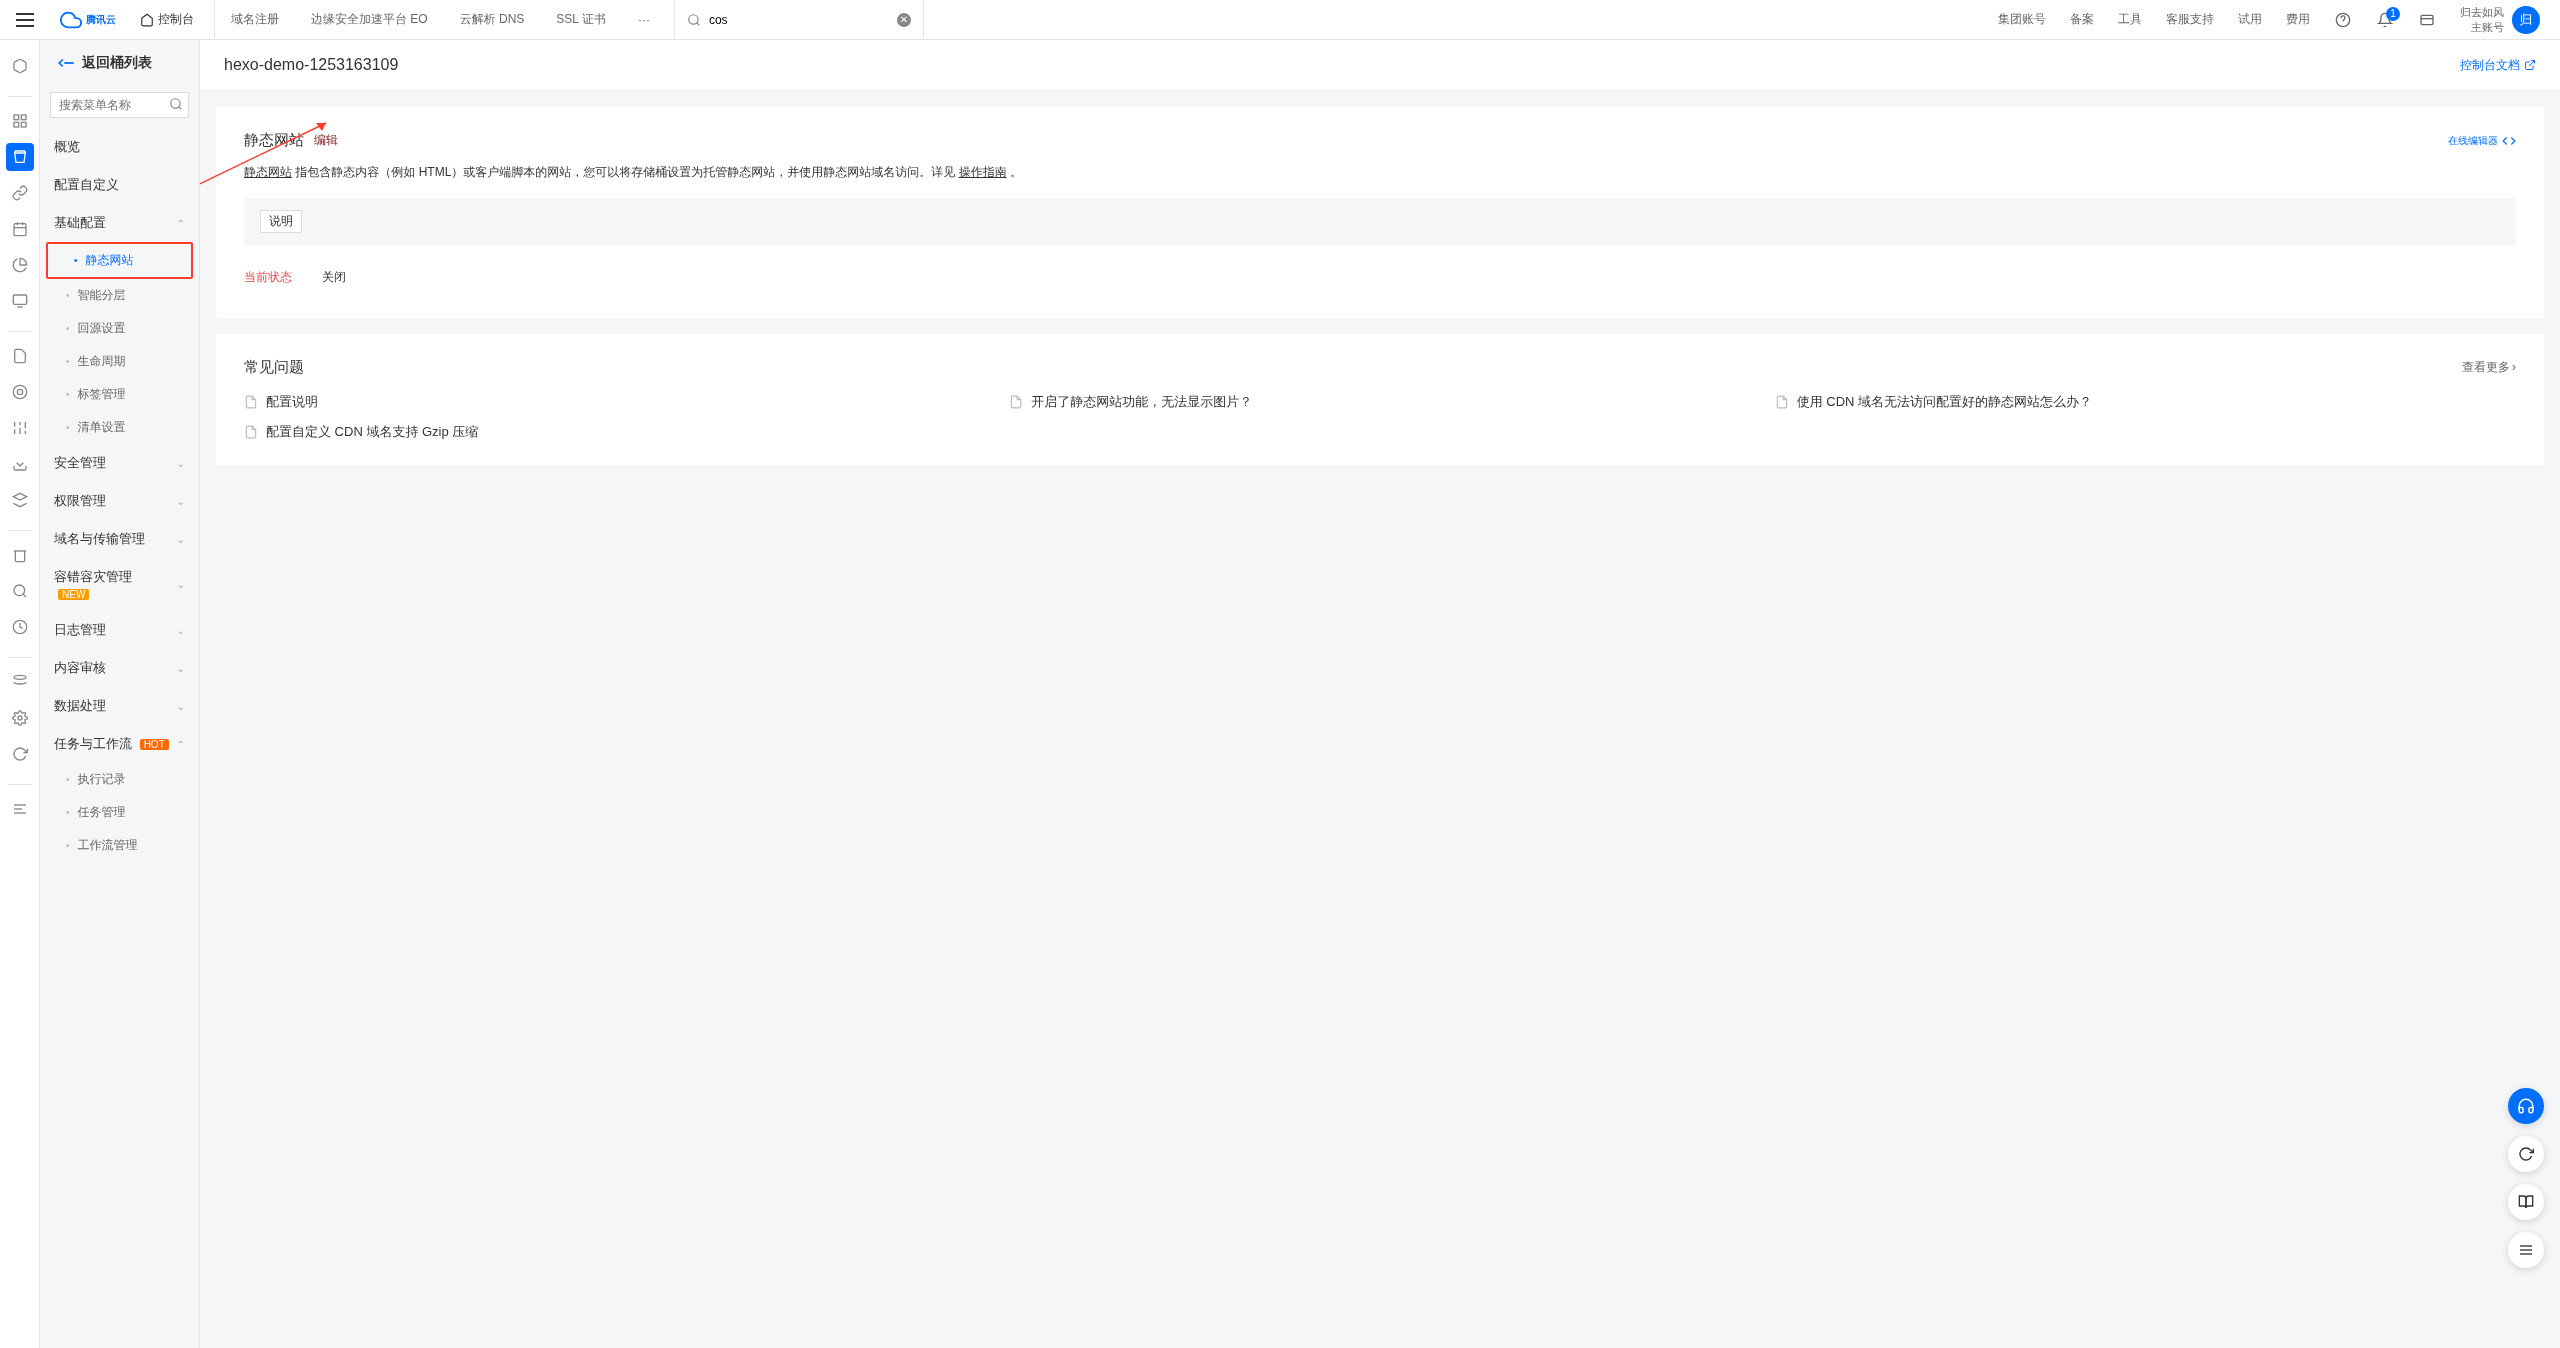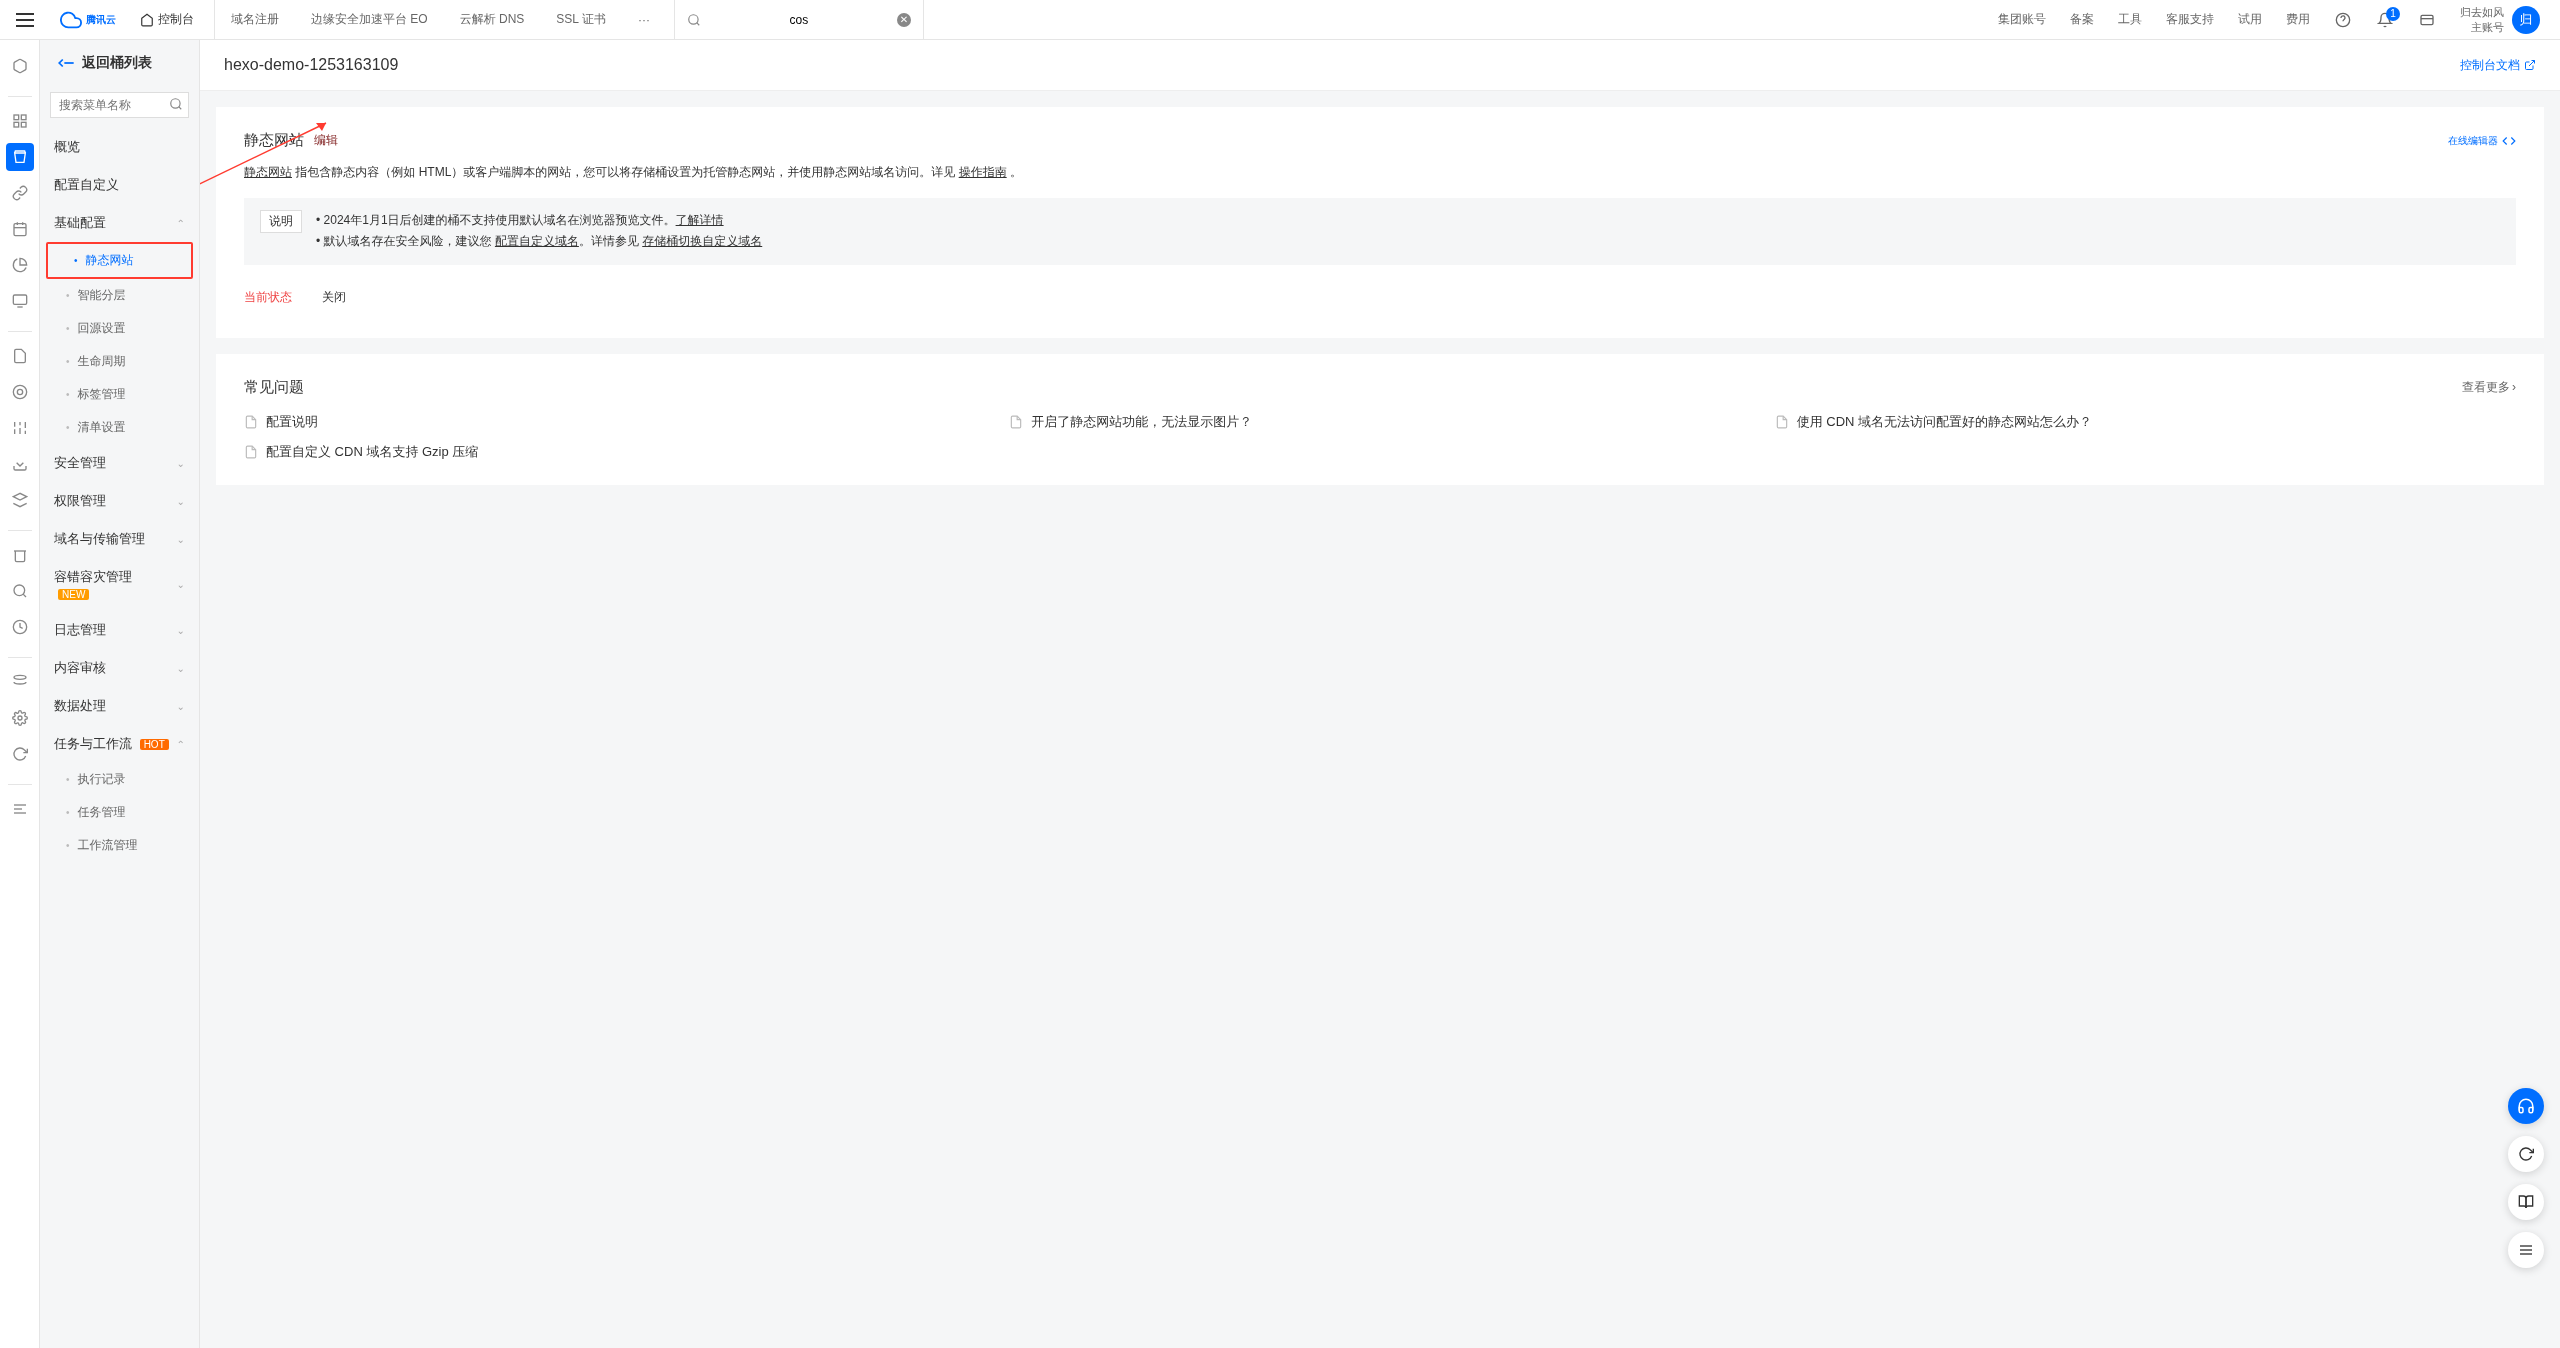--- a/index.html
+++ b/index.html
@@ -6,21 +6,21 @@
 body { font-family: -apple-system, BlinkMacSystemFont, "Segoe UI", "PingFang SC", "Microsoft YaHei", sans-serif; font-size: 12px; color: #333; background: #fff; }
 .top-header { height: 40px; border-bottom: 1px solid #e5e5e5; display: flex; align-items: center; padding: 0 8px; }
 .hamburger { width: 24px; height: 24px; display: flex; flex-direction: column; justify-content: center; gap: 4px; margin: 0 8px; cursor: pointer; }
 .hamburger span { height: 2px; background: #333; width: 18px; }
 .logo { display: flex; align-items: center; gap: 4px; margin: 0 12px; color: #006eff; font-weight: bold; font-size: 10px; }
 .logo svg { width: 22px; height: 22px; }
 .console-link { display: flex; align-items: center; gap: 4px; margin: 0 12px; color: #333; cursor: pointer; }
 .top-nav { display: flex; align-items: center; gap: 0; border-left: 1px solid #e5e5e5; margin-left: 8px; }
 .top-nav-item { padding: 0 16px; color: #666; cursor: pointer; font-size: 12px; height: 40px; display: flex; align-items: center; }
 .top-search { flex: 0 0 auto; display: flex; align-items: center; border-left: 1px solid #e5e5e5; border-right: 1px solid #e5e5e5; padding: 0 12px; height: 40px; width: 250px; margin-left: 8px; }
-.top-search input { border: none; outline: none; flex: 1; font-size: 12px; margin: 0 8px; text-align: center; }
+.top-search input { border: none; outline: none; flex: 1; font-size: 12px; margin: 0 8px; }
 .top-search .clear { width: 14px; height: 14px; background: #888; border-radius: 50%; color: #fff; display: flex; align-items: center; justify-content: center; font-size: 10px; cursor: pointer; }
 .top-right { display: flex; align-items: center; margin-left: auto; }
 .top-right-item { padding: 0 12px; color: #666; cursor: pointer; font-size: 12px; height: 40px; display: flex; align-items: center; }
 .top-icon { width: 18px; height: 18px; display: flex; align-items: center; justify-content: center; position: relative; }
 .badge { position: absolute; top: -4px; right: -6px; background: #006eff; color: #fff; border-radius: 8px; font-size: 10px; min-width: 14px; height: 14px; display: flex; align-items: center; justify-content: center; padding: 0 3px; }
 .user-area { display: flex; align-items: center; gap: 8px; padding: 0 12px; }
 .user-text { text-align: right; font-size: 11px; color: #666; line-height: 1.3; }
 .avatar { width: 28px; height: 28px; border-radius: 50%; background: #006eff; color: #fff; display: flex; align-items: center; justify-content: center; font-size: 13px; }
 .body-layout { display: flex; height: calc(100vh - 40px); }
 .icon-rail { width: 40px; border-right: 1px solid #e5e5e5; display: flex; flex-direction: column; align-items: center; padding-top: 12px; gap: 2px; }
@@ -380,24 +380,20 @@
               <polyline points="16 18 22 12 16 6"></polyline>
               <polyline points="8 6 2 12 8 18"></polyline>
             </svg>
         </div>
       </div>
       <div class="desc-row">
         <span class="ul">静态网站</span><span> 指包含静态内容（例如 HTML）或客户端脚本的网站，您可以将存储桶设置为托管静态网站，并使用静态网站域名访问。详见 </span><a href="#" class="ul" style="color:#333">操作指南</a><span> 。</span>
       </div>
       <div class="info-box">
         <div class="info-label">说明</div>
-        <div class="info-content">
-          <div>• <span>2024年1月1日后创建的桶不支持使用默认域名在浏览器预览文件。</span><a href="#" class="ul-link">了解详情</a></div>
-          <div>• <span>默认域名存在安全风险，建议您 </span><a href="#" class="ul-link">配置自定义域名</a><span>。详情参见 </span><a href="#" class="ul-link">存储桶切换自定义域名</a></div>
-        </div>
       </div>
       <div class="status-row">
         <span class="status-label">当前状态</span>
         <span class="status-value">关闭</span>
       </div>
     </div>
 
     <div class="panel">
       <div class="faq-header">
         <div class="faq-title">常见问题</div>

